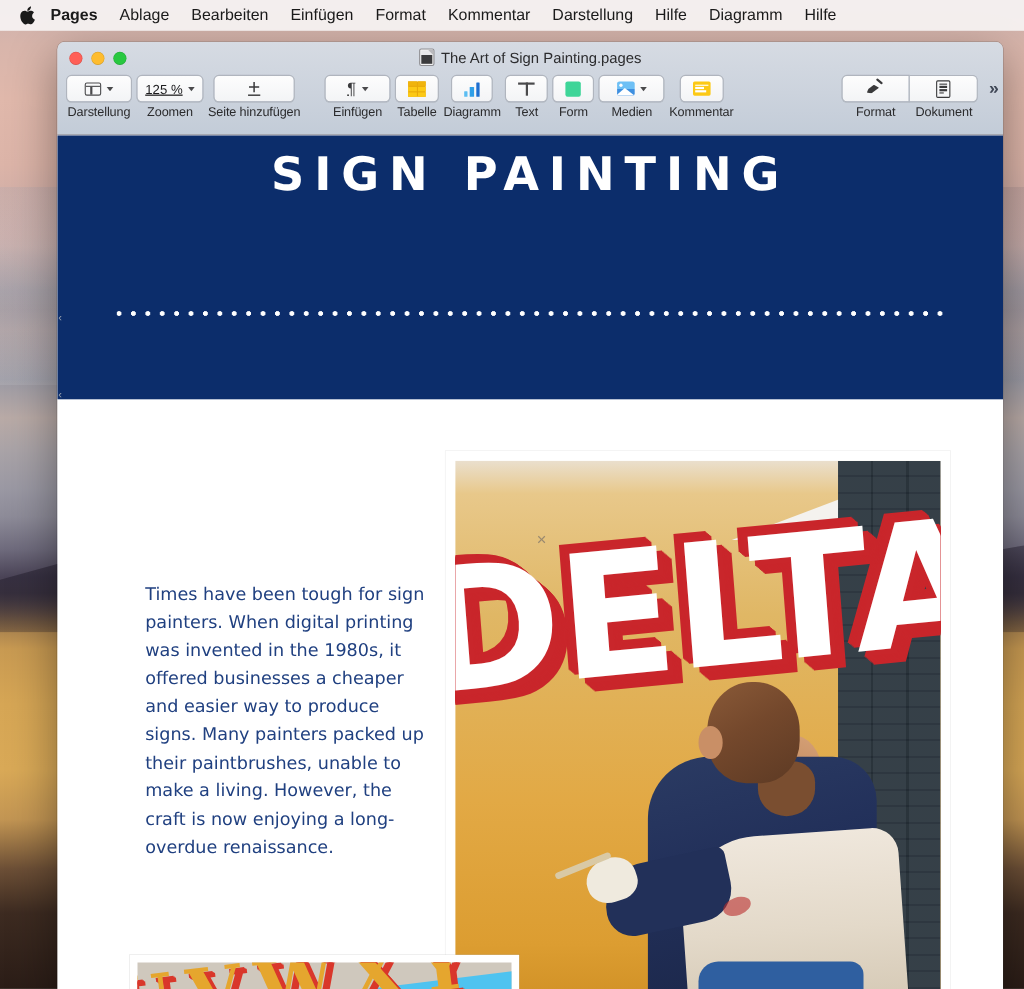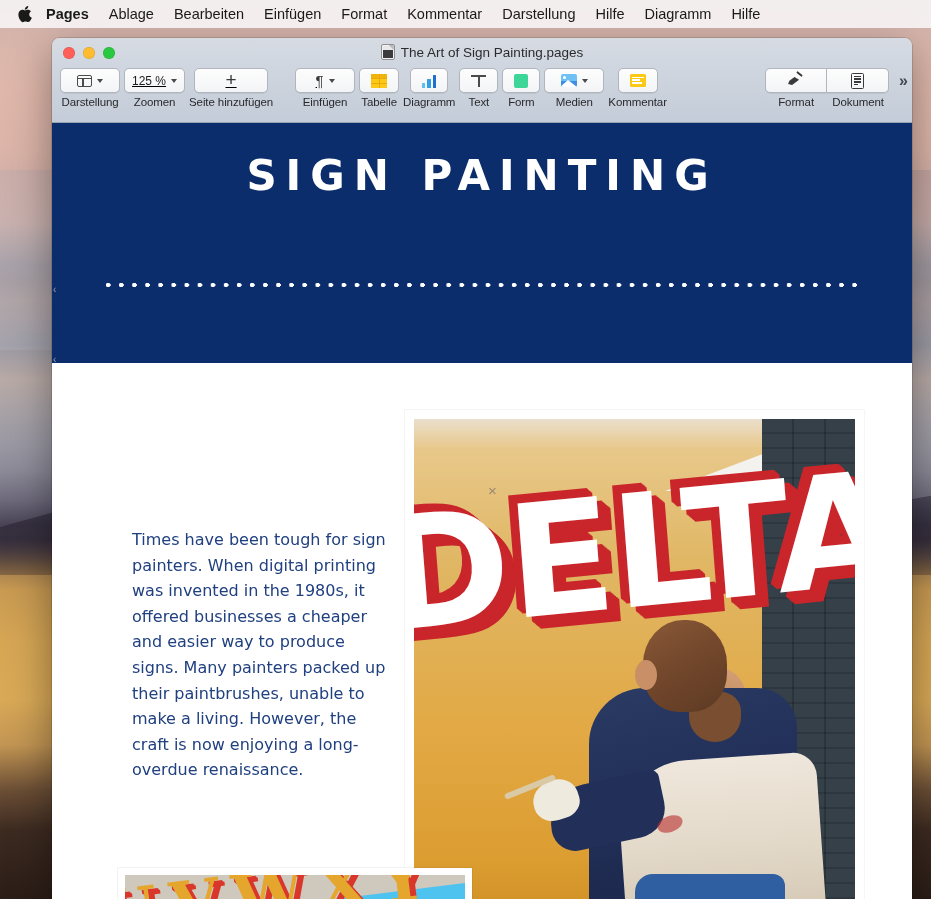--- a/index.html
+++ b/index.html
@@ -336,21 +336,21 @@
   #hero .line {
     text-align: center;
     color: #ffffff;
     font-family: "DejaVu Sans", sans-serif;
     font-weight: bold;
     font-size: 42px;
     letter-spacing: 9px;
     line-height: 1.0;
   }
   #hero #title-l1 { margin-top: 36px; }
-  #hero #title-l2 { margin-top: 32px; text-align: center; }
+  #hero #title-l2 { margin-top: 15px; text-align: center; }
   #dots {
     position: absolute;
     left: 54px; top: 159px;
     width: 752px; height: 6px;
     background-image: radial-gradient(circle 2.2px at 2.2px 3px, #ffffff 2.2px, rgba(255,255,255,0) 2.4px);
     background-size: 13.1px 6px;
     background-repeat: repeat-x;
   }
 
   

